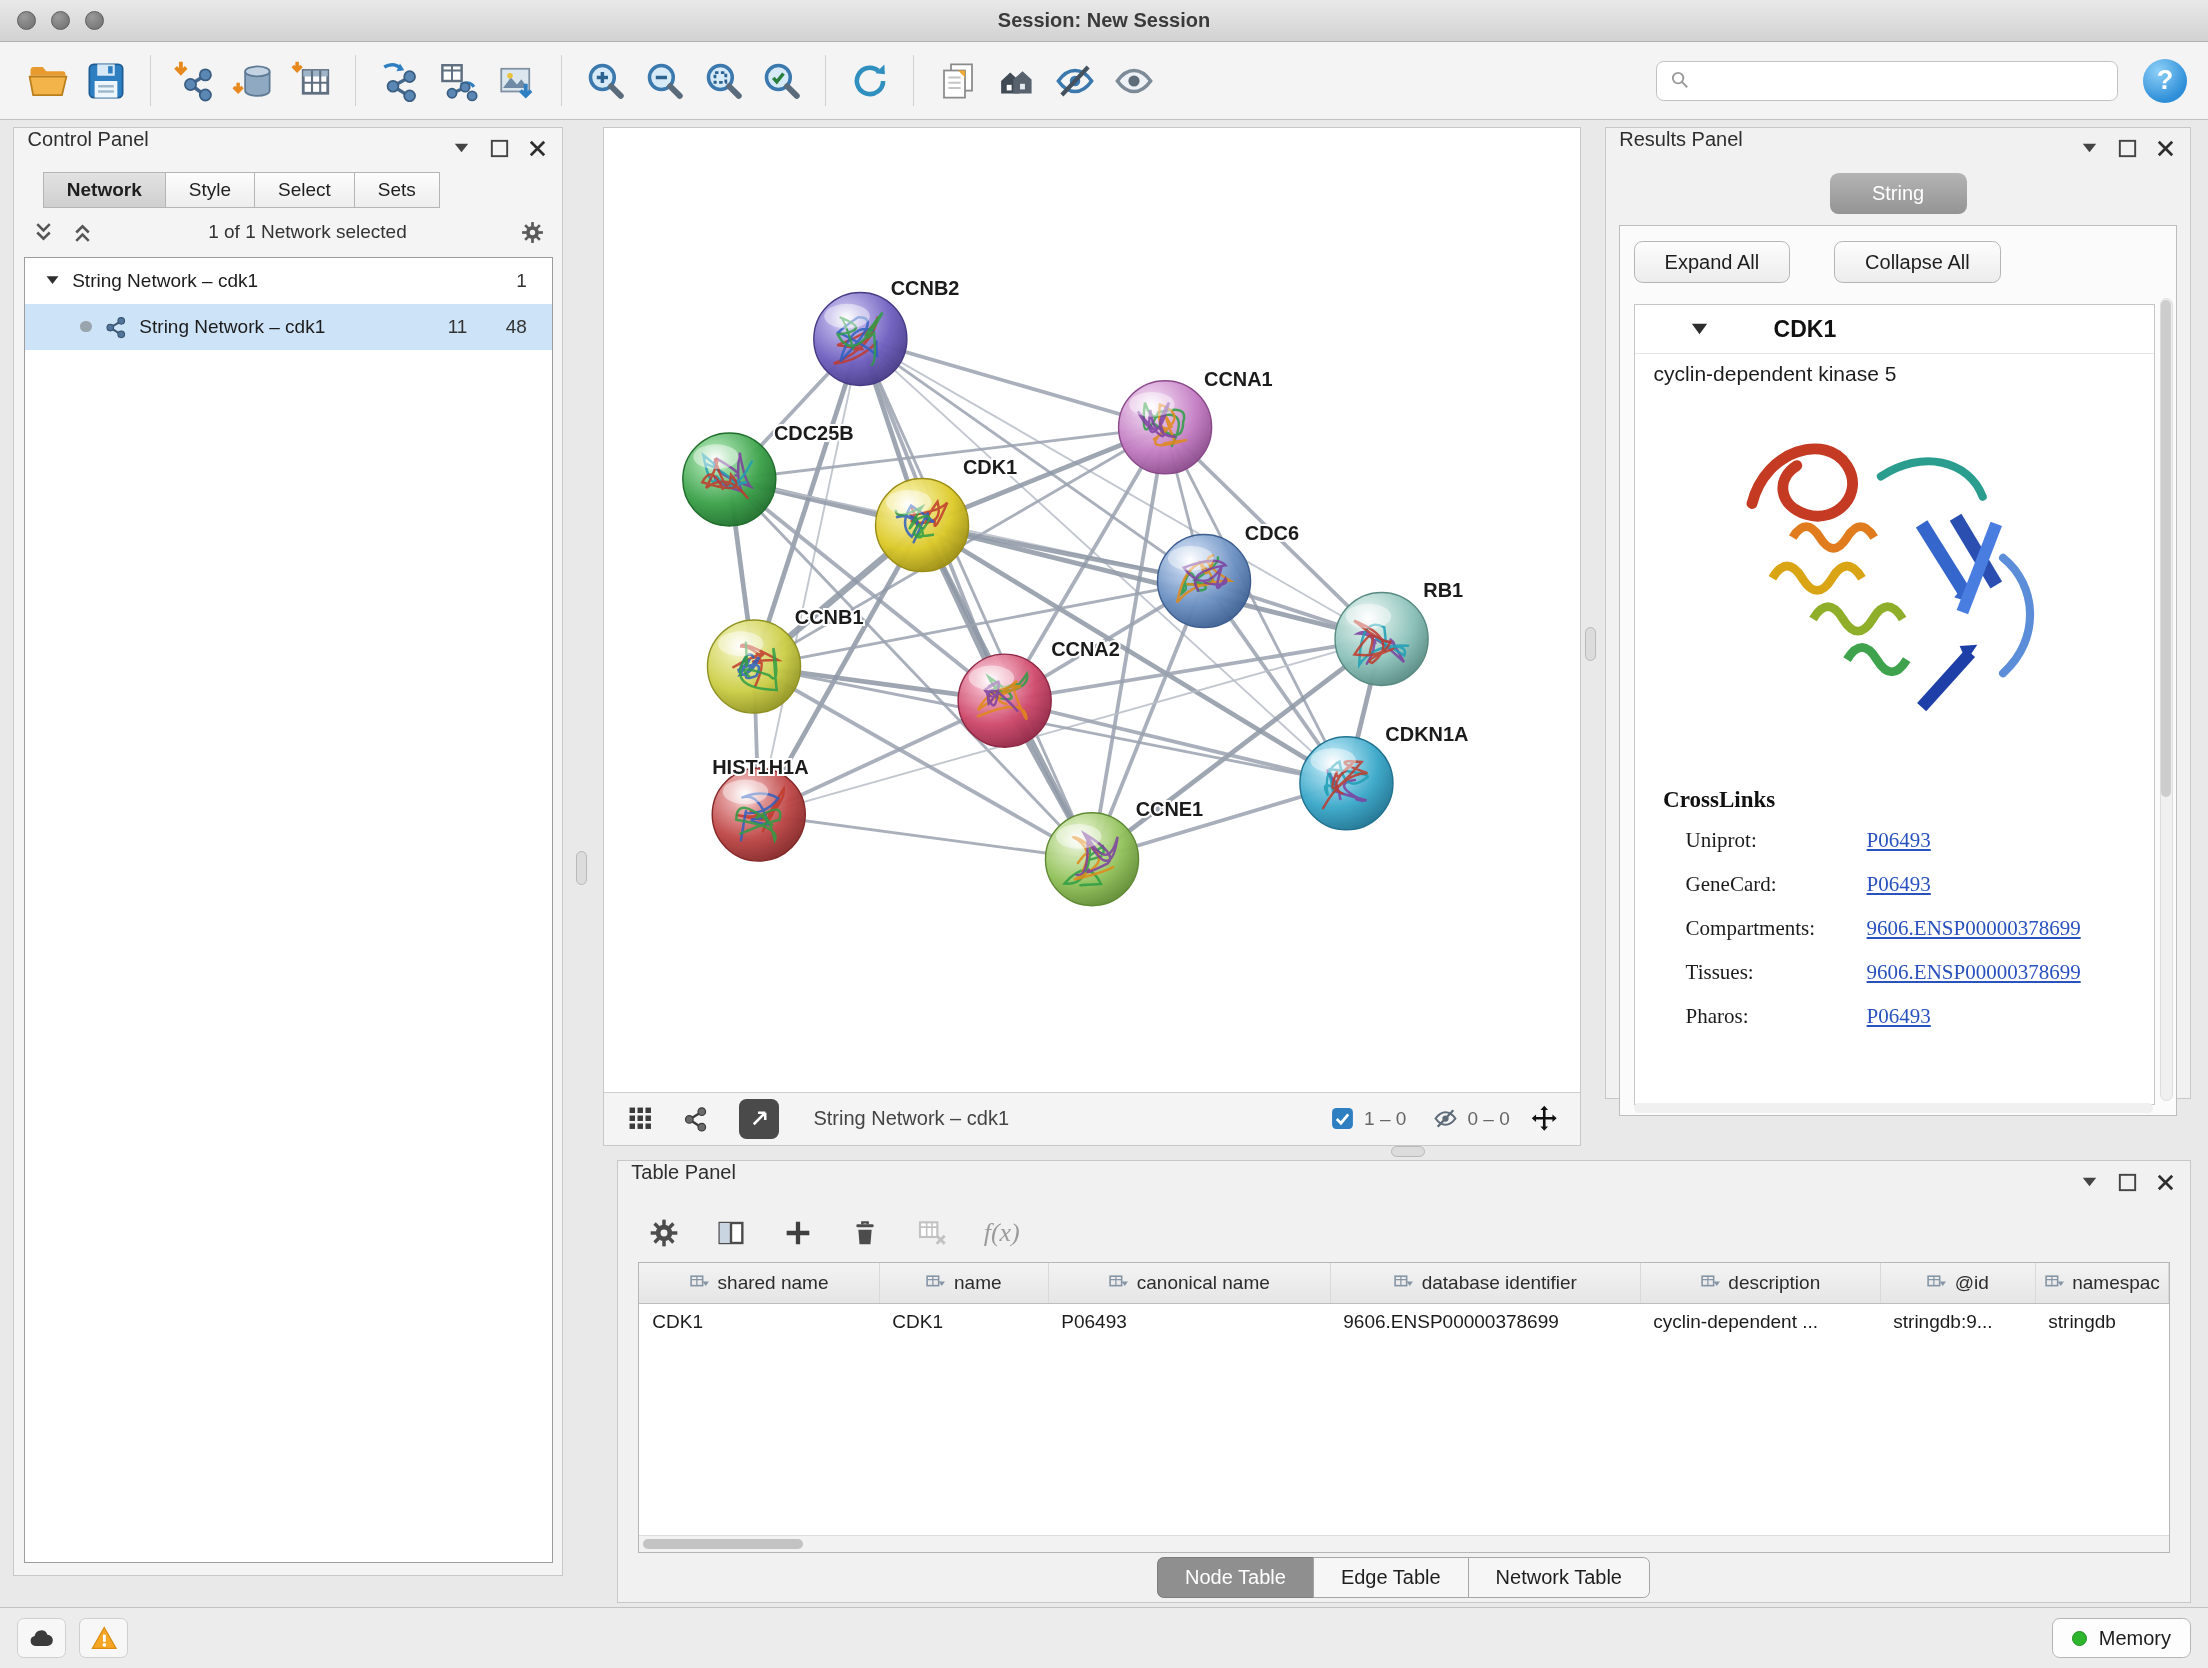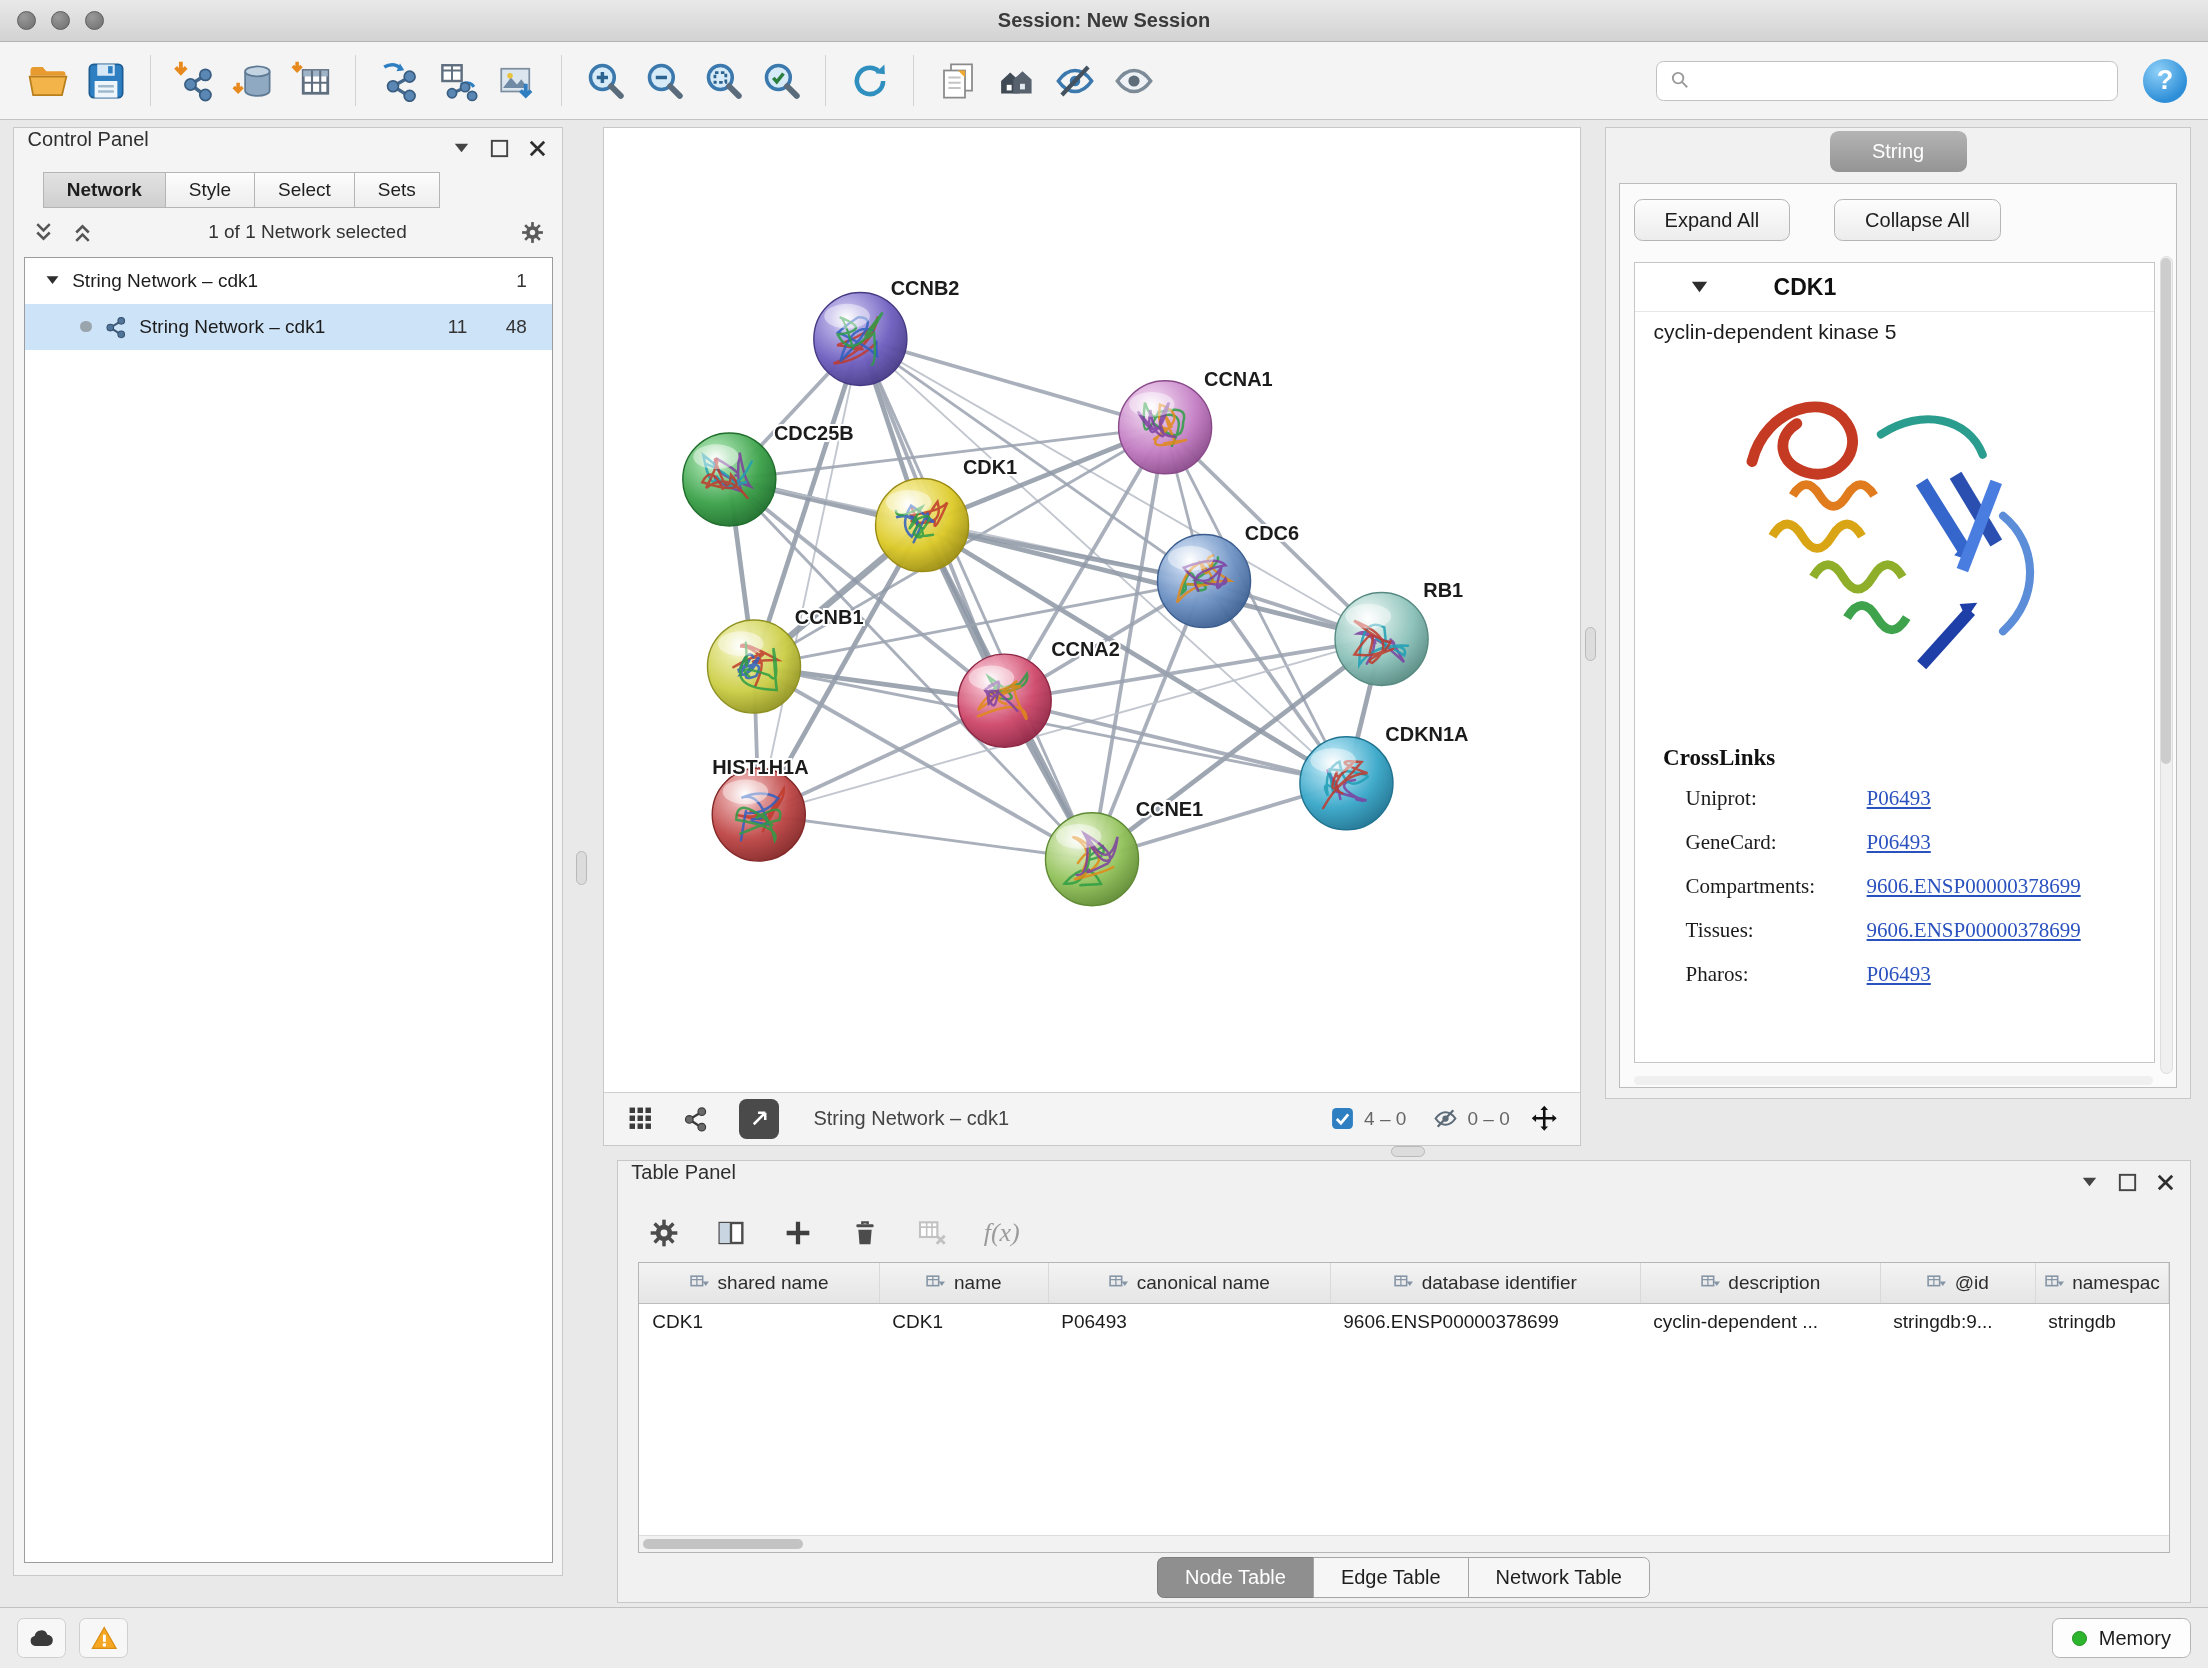--- a/index.html
+++ b/index.html
@@ -591,40 +591,54 @@
             <path d="M6 18L18 6M18 6h-7.5M18 6v7.5" fill="none" stroke="#fff" stroke-width="2.6"></path>
           </svg>
       </button>
       <span class="vt-title">String Network – cdk1</span>
       <span class="vt-spacer"></span>
       <span class="vt-badge">
         <svg viewBox="0 0 24 24">
             <rect x="2" y="2" width="20" height="20" rx="4" fill="#2e7fc2"></rect>
             <path d="M6.5 12.5l4 4 7-8.5" stroke="#fff" stroke-width="2.6" fill="none"></path>
           </svg>
-        <span>4 – 0</span>
+        <span>1 – 0</span>
       </span>
       <span class="vt-badge">
         <svg viewBox="0 0 24 24">
             <path d="M2.5 12c2.8-4 6-6 9.5-6s6.7 2 9.5 6c-2.8 4-6 6-9.5 6s-6.7-2-9.5-6z" fill="none" stroke="#5d6a77" stroke-width="2"></path>
             <circle cx="12" cy="12" r="3" fill="#5d6a77"></circle>
             <line x1="4.5" y1="20" x2="19.5" y2="4" stroke="#5d6a77" stroke-width="2.2"></line>
           </svg>
         <span>0 – 0</span>
       </span>
       <button class="vt-btn">
         <svg viewBox="0 0 24 24">
             <path d="M12 3v18M3 12h18" stroke="#111" stroke-width="2.2"></path>
             <path d="M12 1.5l-3.2 3.6h6.4zM12 22.5l-3.2-3.6h6.4zM1.5 12l3.6-3.2v6.4zM22.5 12l-3.6-3.2v6.4z" fill="#111"></path>
           </svg>
       </button>
     </div>
   </div>
 
   <div class="results-panel">
+    <div class="panel-header">
+      <span>Results Panel</span>
+      <span class="ph-icons">
+        <svg viewBox="0 0 24 24">
+            <path d="M5 7h14l-7 9z" fill="#444"></path>
+          </svg>
+        <svg viewBox="0 0 24 24">
+            <rect x="4" y="4" width="16" height="16" fill="none" stroke="#444" stroke-width="2"></rect>
+          </svg>
+        <svg viewBox="0 0 24 24">
+            <path d="M5 5l14 14M19 5L5 19" stroke="#2e2e2e" stroke-width="2.8"></path>
+          </svg>
+      </span>
+    </div>
     <div class="rp-tab">String</div>
     <div class="rp-box">
       <div class="rp-buttons">
         <button class="rp-btn">Expand All</button>
         <button class="rp-btn">Collapse All</button>
       </div>
       <div class="rp-inner">
         <div class="rp-protein-header">
           <svg viewBox="0 0 24 24">
               <path d="M4 6h16l-8 11z" fill="#2e2e2e"></path>

